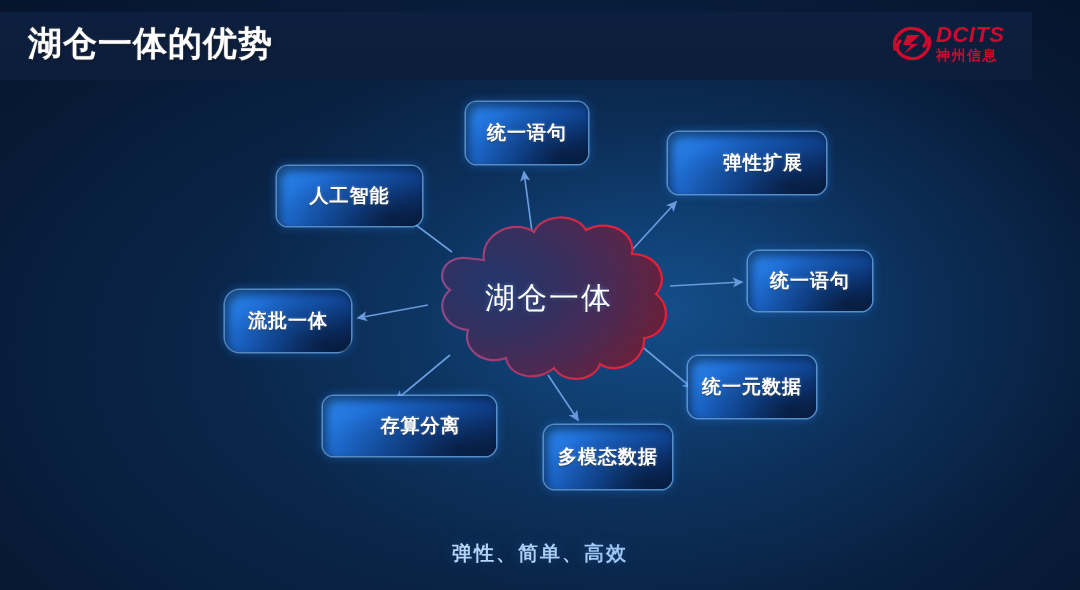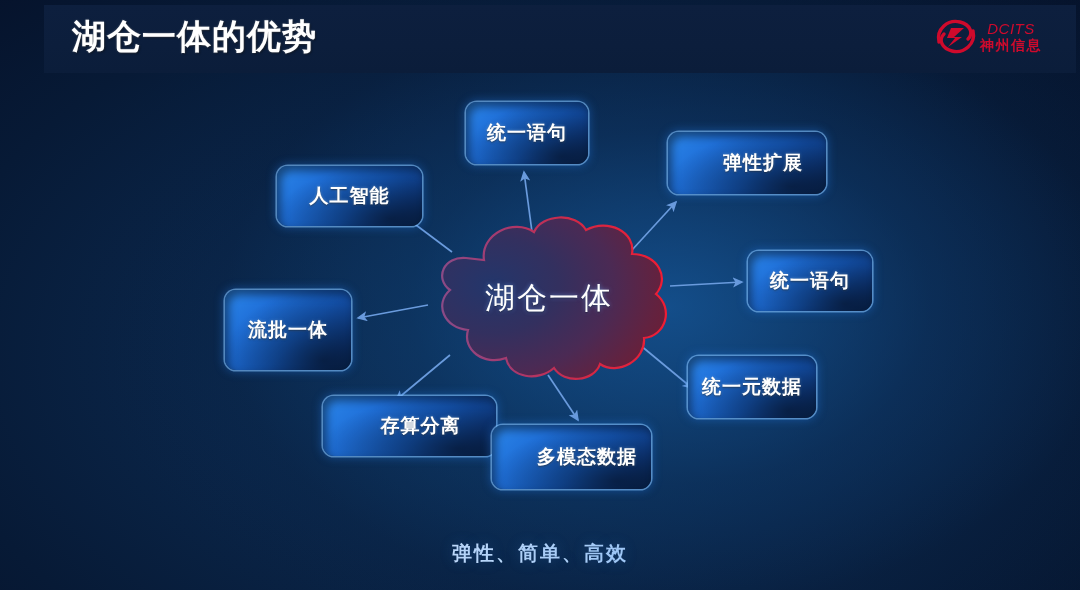--- a/index.html
+++ b/index.html
@@ -15,25 +15,24 @@
     overflow: hidden;
     font-family: "Liberation Sans", "DejaVu Sans", sans-serif;
     background:
       radial-gradient(ellipse 620px 420px at 62% 52%, rgba(22,88,155,0.75) 0%, rgba(14,58,108,0.45) 42%, rgba(8,30,64,0.12) 72%, rgba(5,16,42,0) 100%),
       radial-gradient(ellipse 900px 560px at 50% 60%, #0d355f 0%, #0a2548 40%, #071a36 68%, #050f26 100%),
       linear-gradient(180deg, #0a1b38 0%, #0b2347 45%, #061530 80%, #040c1e 100%);
   }
   
   #header {
     position: absolute;
-    left: 0; top: 5px;
+    left: 0; top: 12px;
     width: 1032px;
     height: 68px;
     background: linear-gradient(180deg, #0d1f3e 0%, #0c1e3c 60%, #0b1d3a 100%);
-    margin-left: 44px;
   }
   #slide-title {
     position: absolute;
     left: 28px; top: 9px;
     font-size: 34px;
     font-weight: bold;
     color: #ffffff;
     letter-spacing: 1px;
     text-shadow: 0 0 2px rgba(255,255,255,0.35), 1px 1px 2px rgba(0,0,0,0.6);
     white-space: nowrap;
@@ -42,27 +41,26 @@
   #logo {
     position: absolute;
     right: 16px; top: 8px;
     width: 126px; height: 46px;
     display: flex;
     align-items: center;
   }
   #logo-mark { width: 44px; height: 42px; flex: 0 0 auto; }
   #logo-text { margin-left: 2px; line-height: 1; }
   #logo-name {
-    font-size: 15px;
-    font-weight: normal;
+    font-size: 22px;
+    font-weight: bold;
     font-style: italic;
     color: #cf0a2c;
     letter-spacing: 0.5px;
     display: block;
-    text-align: center;
   }
   #logo-sub {
     font-size: 14px;
     font-weight: bold;
     color: #cf0a2c;
     letter-spacing: 1.5px;
     display: block;
     margin-top: 2px;
   }
   
@@ -217,30 +215,30 @@
         </div>
         <div class="node" style="left: 668px; top: 132px; width: 126px; height: 62px; padding-left: 32px;">
           <span class="node-label">弹性扩展</span>
         </div>
         <div class="node" style="left: 277px; top: 166px; width: 145px; height: 60px;">
           <span class="node-label">人工智能</span>
         </div>
         <div class="node" style="left: 748px; top: 251px; width: 124px; height: 60px;">
           <span class="node-label">统一语句</span>
         </div>
-        <div class="node" style="left: 225px; top: 290px; width: 126px; height: 80px;">
+        <div class="node" style="left: 225px; top: 290px; width: 126px; height: 62px; border-radius: 15px;">
           <span class="node-label">流批一体</span>
         </div>
         <div class="node" style="left: 688px; top: 356px; width: 128px; height: 62px;">
           <span class="node-label">统一元数据</span>
         </div>
         <div class="node" style="left: 323px; top: 396px; width: 151px; height: 60px; padding-left: 22px;">
           <span class="node-label">存算分离</span>
         </div>
-        <div class="node" style="left: 492px; top: 425px; width: 128px; height: 64px; padding-left: 31px;">
+        <div class="node" style="left: 544px; top: 425px; width: 128px; height: 64px;">
           <span class="node-label">多模态数据</span>
         </div>
       </div>
   </div>
 
   <div id="caption">弹性、简单、高效</div>
 
 </div>
 
 </body></html>

